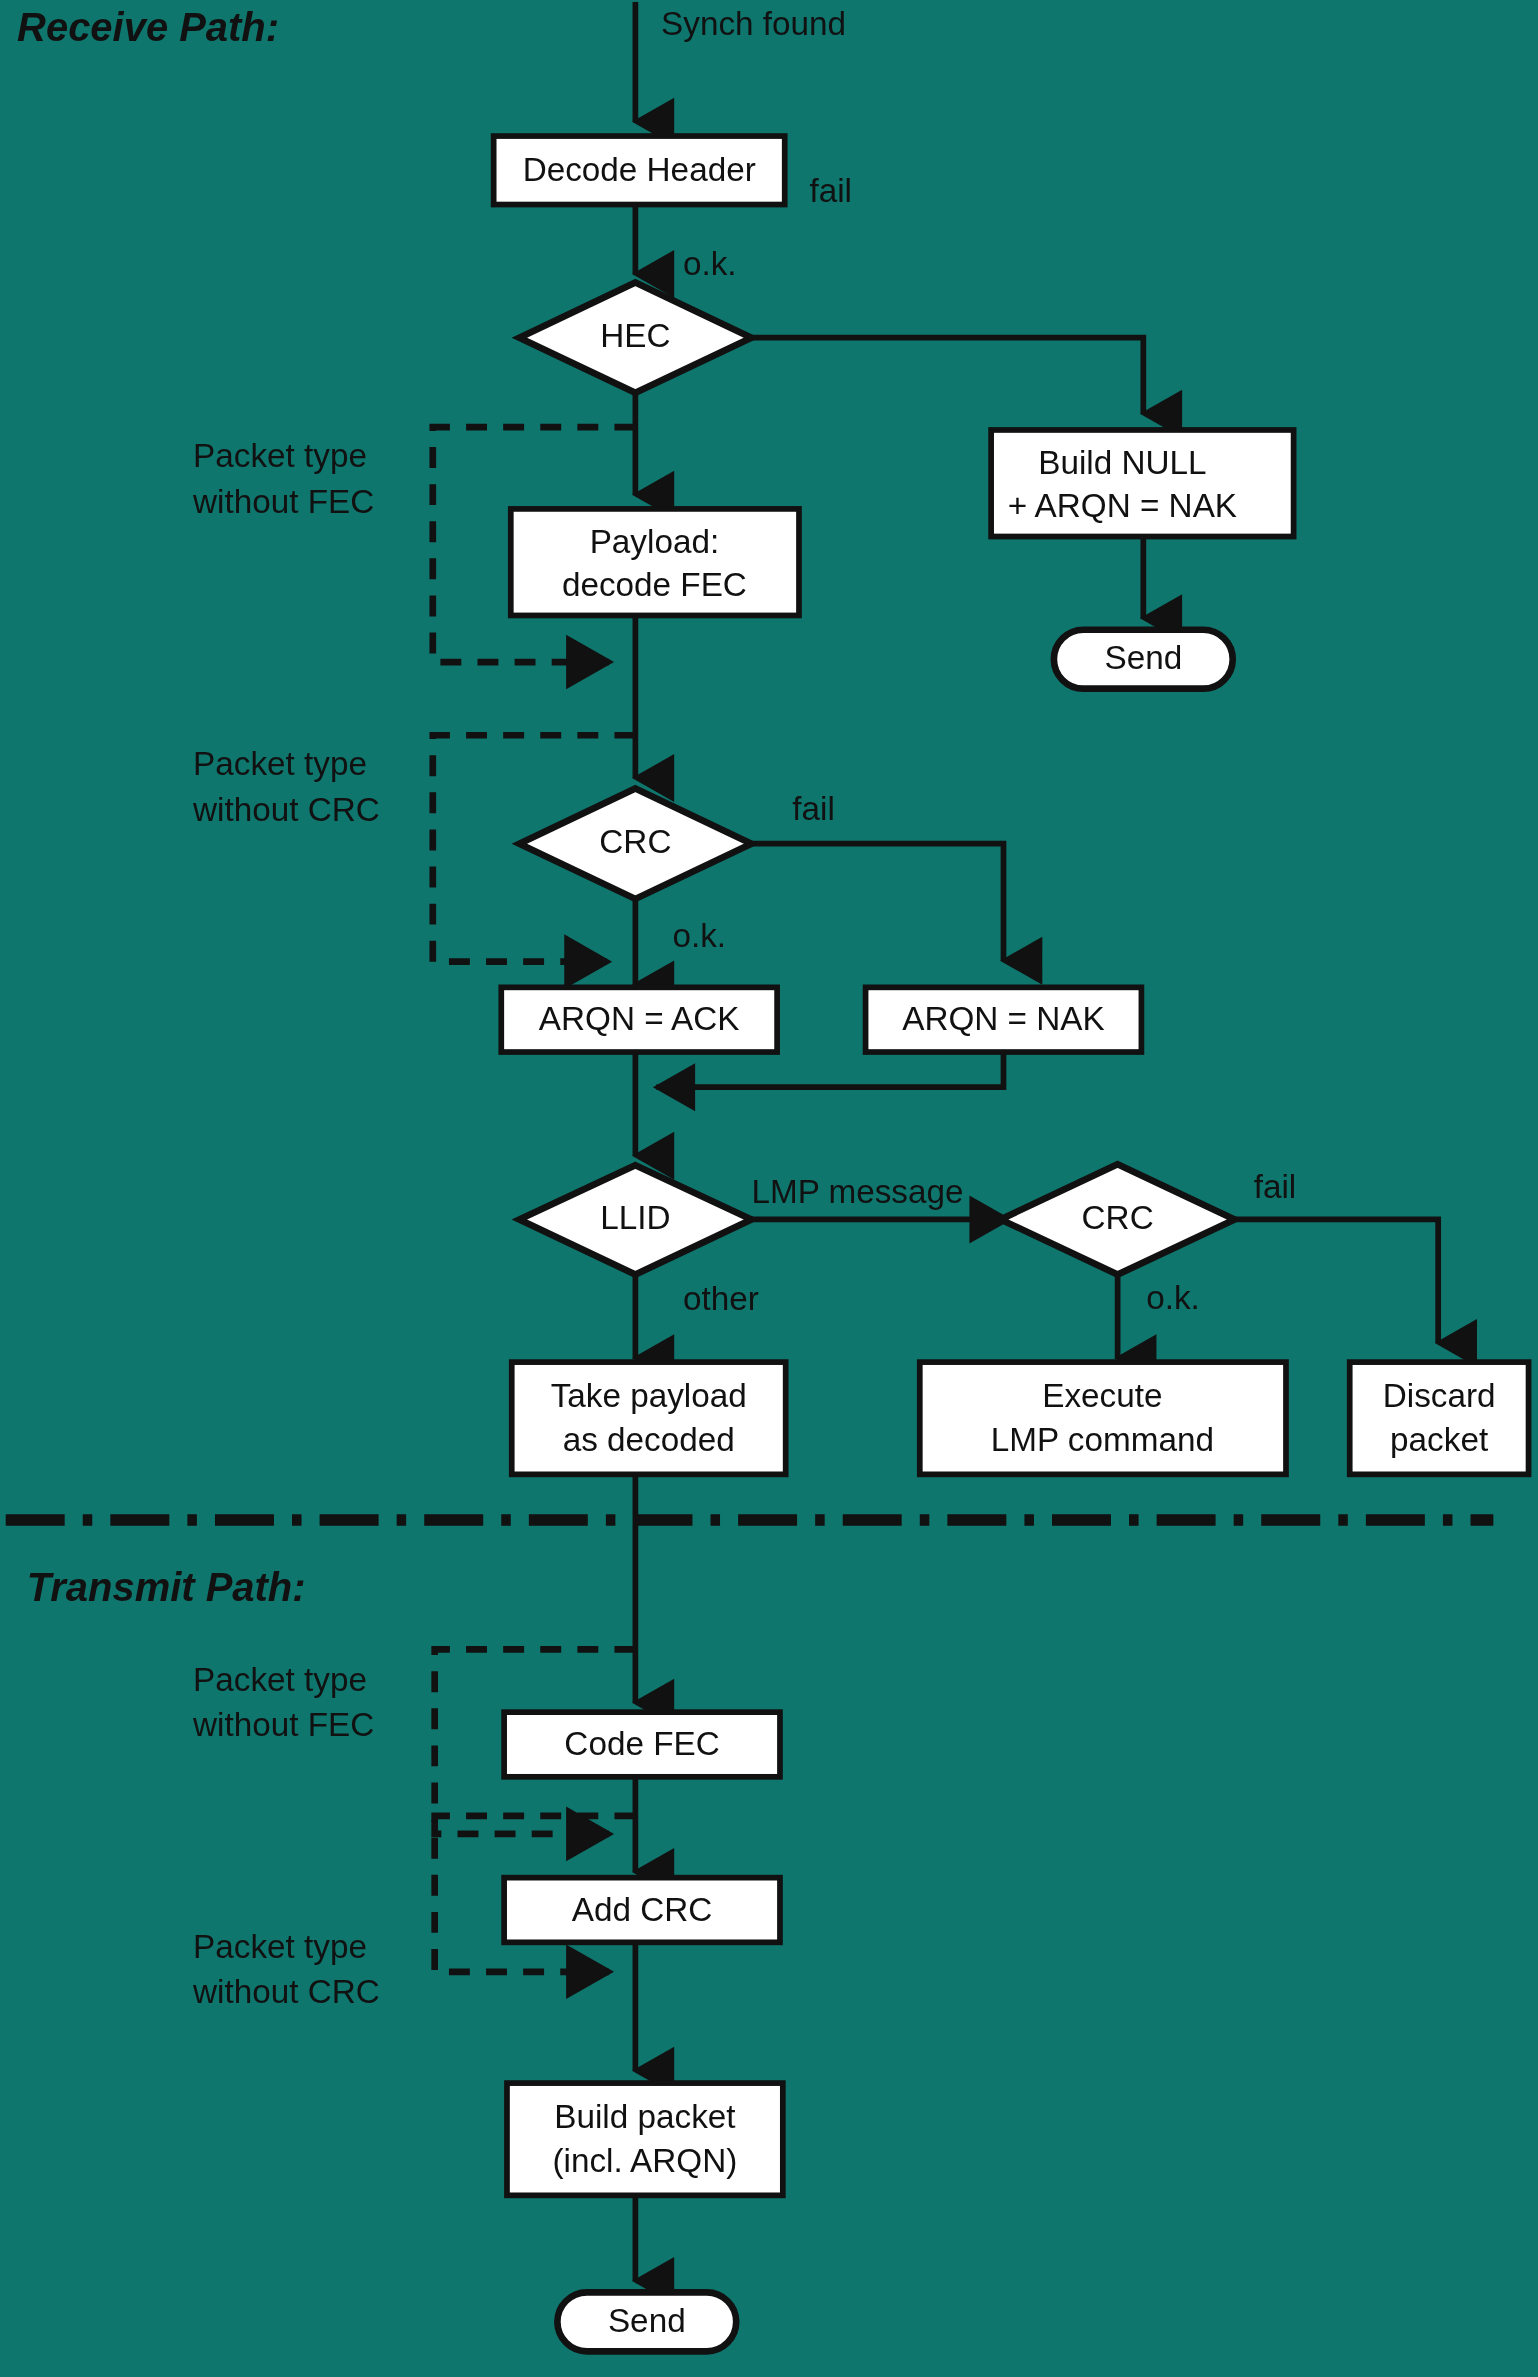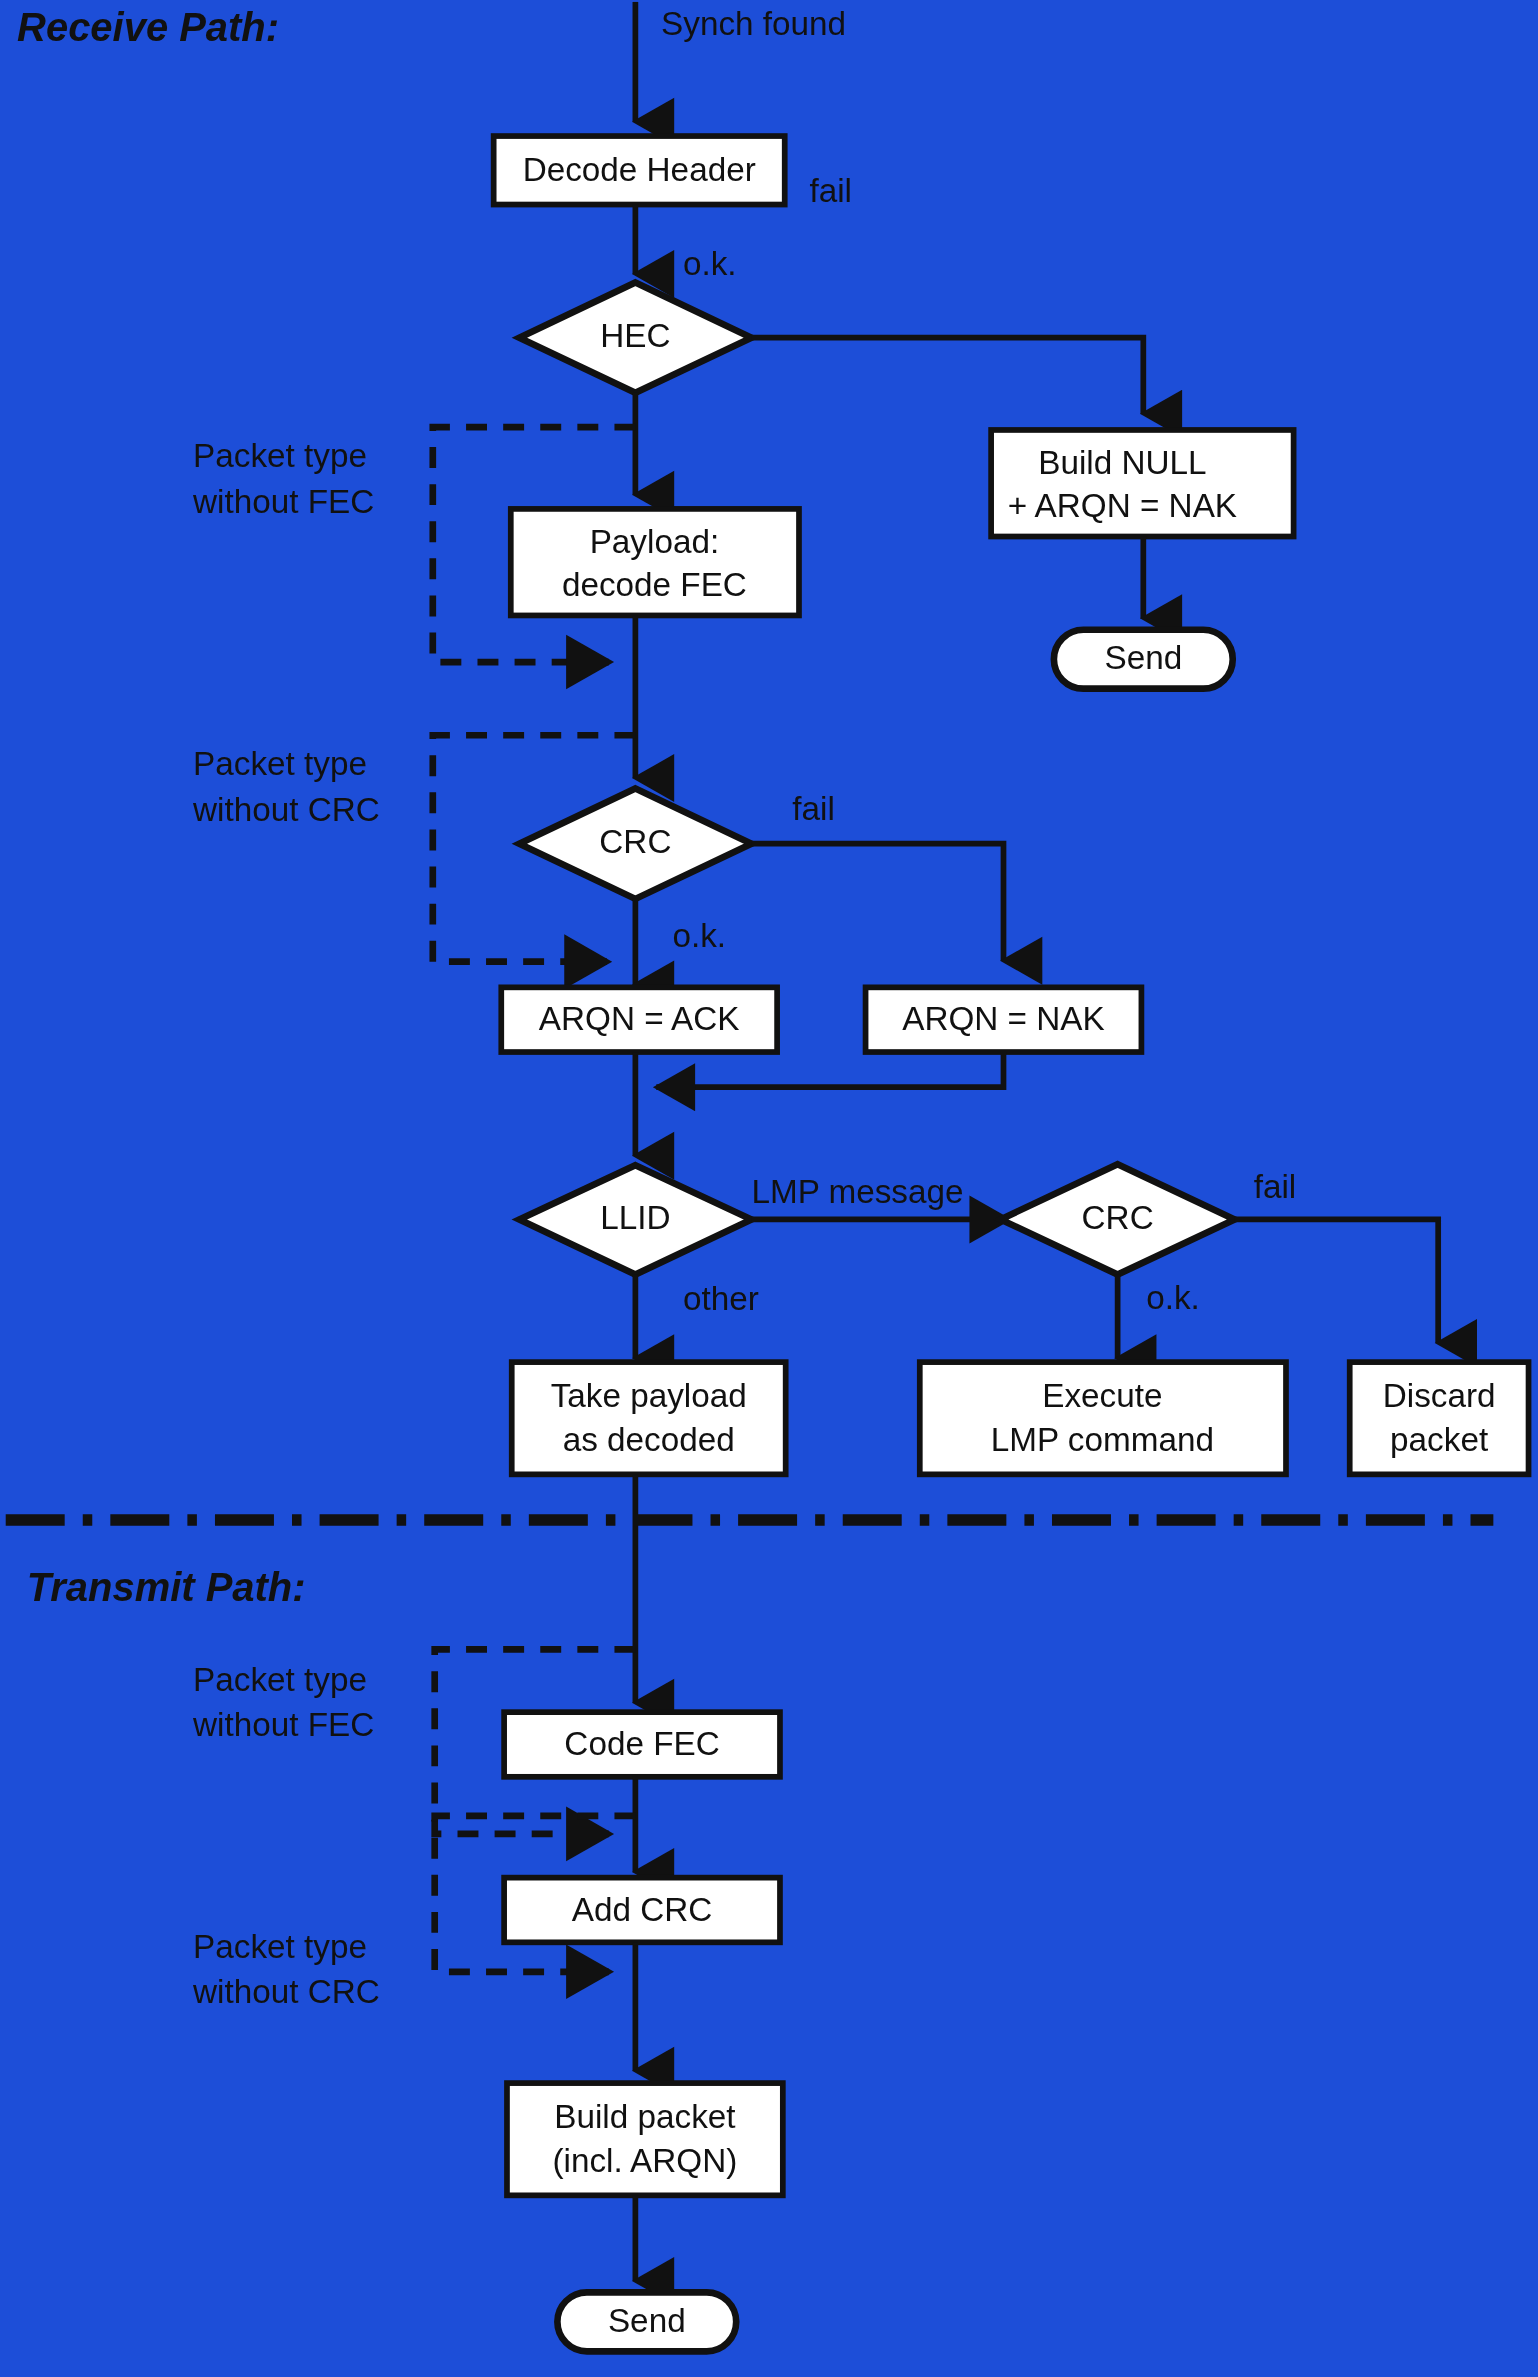--- a/index.html
+++ b/index.html
@@ -4,21 +4,21 @@
 <style>
   html, body {
     margin: 0;
     padding: 0;
     background: #ffffff;
   }
   #page {
     position: relative;
     width: 1539px;
     height: 2378px;
-    background: #1d4ed8;
+    background: #0f766e;
     font-family: "Liberation Sans", sans-serif;
     overflow: hidden;
   }
   svg.canvas {
     position: absolute;
     left: 0; top: 0;
     width: 1539px;
     height: 2378px;
   }
   .node-box {

